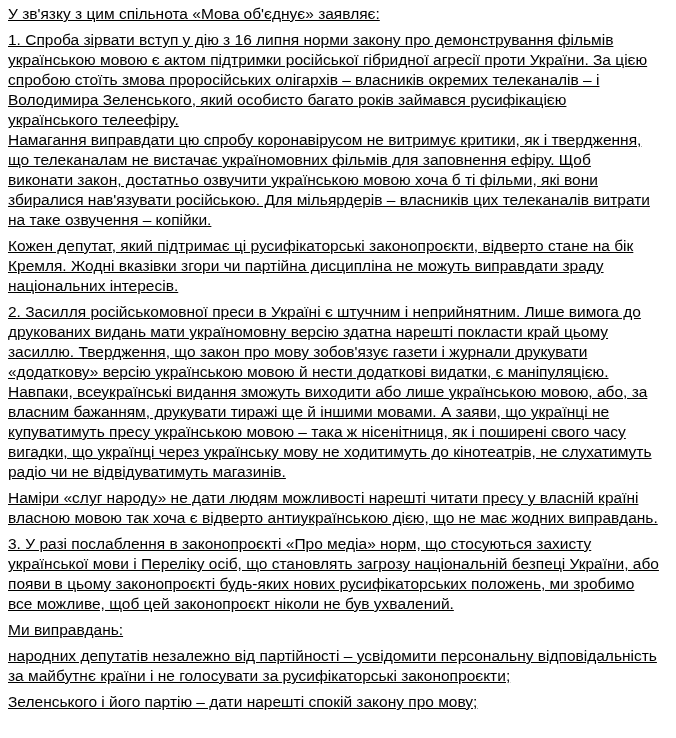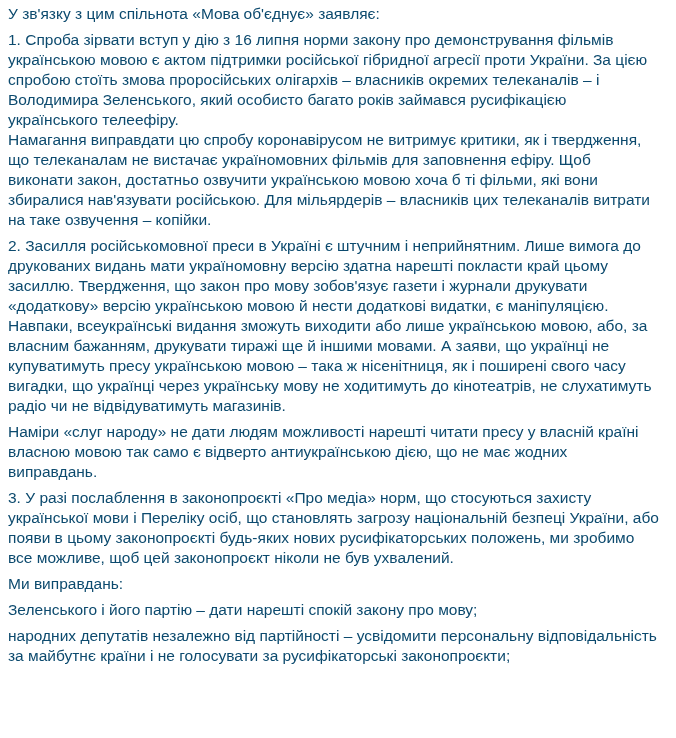--- a/index.html
+++ b/index.html
@@ -22,24 +22,25 @@
     color: #3a3b3d;
   }
   .post-body p {
     margin: 0 0 6px 0;
     white-space: pre-line; 
   }
 </style>
 </head>
 <body style="background: rgb(255, 255, 255);">
 
-<div class="post-body" style="color: #0c4a6e;">
+<div class="post-body" style="color: #000000; text-decoration: underline;">
   <p>У зв'язку з цим спільнота «Мова об'єднує» заявляє:</p>
   <p>1. Спроба зірвати вступ у дію з 16 липня норми закону про демонстрування фільмів українською мовою є актом підтримки російської гібридної агресії проти України. За цією спробою стоїть змова проросійських олігархів – власників окремих телеканалів – і Володимира Зеленського, який особисто багато років займався русифікацією українського телеефіру.
 Намагання виправдати цю спробу коронавірусом не витримує критики, як і твердження, що телеканалам не вистачає україномовних фільмів для заповнення ефіру. Щоб виконати закон, достатньо озвучити українською мовою хоча б ті фільми, які вони збиралися нав'язувати російською. Для мільярдерів – власників цих телеканалів витрати на таке озвучення – копійки.</p>
+  <p>Кожен депутат, який підтримає ці русифікаторські законопроєкти, відверто стане на бік Кремля. Жодні вказівки згори чи партійна дисципліна не можуть виправдати зраду національних інтересів.</p>
   <p>2. Засилля російськомовної преси в Україні є штучним і неприйнятним. Лише вимога до друкованих видань мати україномовну версію здатна нарешті покласти край цьому засиллю. Твердження, що закон про мову зобов'язує газети і журнали друкувати «додаткову» версію українською мовою й нести додаткові видатки, є маніпуляцією. Навпаки, всеукраїнські видання зможуть виходити або лише українською мовою, або, за власним бажанням, друкувати тиражі ще й іншими мовами. А заяви, що українці не купуватимуть пресу українською мовою – така ж нісенітниця, як і поширені свого часу вигадки, що українці через українську мову не ходитимуть до кінотеатрів, не слухатимуть радіо чи не відвідуватимуть магазинів.</p>
-  <p>Наміри «слуг народу» не дати людям можливості нарешті читати пресу у власній країні власною мовою так само є відверто антиукраїнською дією, що не має жодних виправдань.</p>
+  <p>Наміри «слуг народу» не дати людям можливості нарешті читати пресу у власній країні власною мовою так хоча є відверто антиукраїнською дією, що не має жодних виправдань.</p>
   <p>3. У разі послаблення в законопроєкті «Про медіа» норм, що стосуються захисту української мови і Переліку осіб, що становлять загрозу національній безпеці України, або появи в цьому законопроєкті будь-яких нових русифікаторських положень, ми зробимо все можливе, щоб цей законопроєкт ніколи не був ухвалений.</p>
   <p>Ми виправдань:</p>
+  <p>народних депутатів незалежно від партійності – усвідомити персональну відповідальність за майбутнє країни і не голосувати за русифікаторські законопроєкти;</p>
   <p>Зеленського і його партію – дати нарешті спокій закону про мову;</p>
-  <p>народних депутатів незалежно від партійності – усвідомити персональну відповідальність за майбутнє країни і не голосувати за русифікаторські законопроєкти;</p>
 
 </div>
 
 </body></html>

